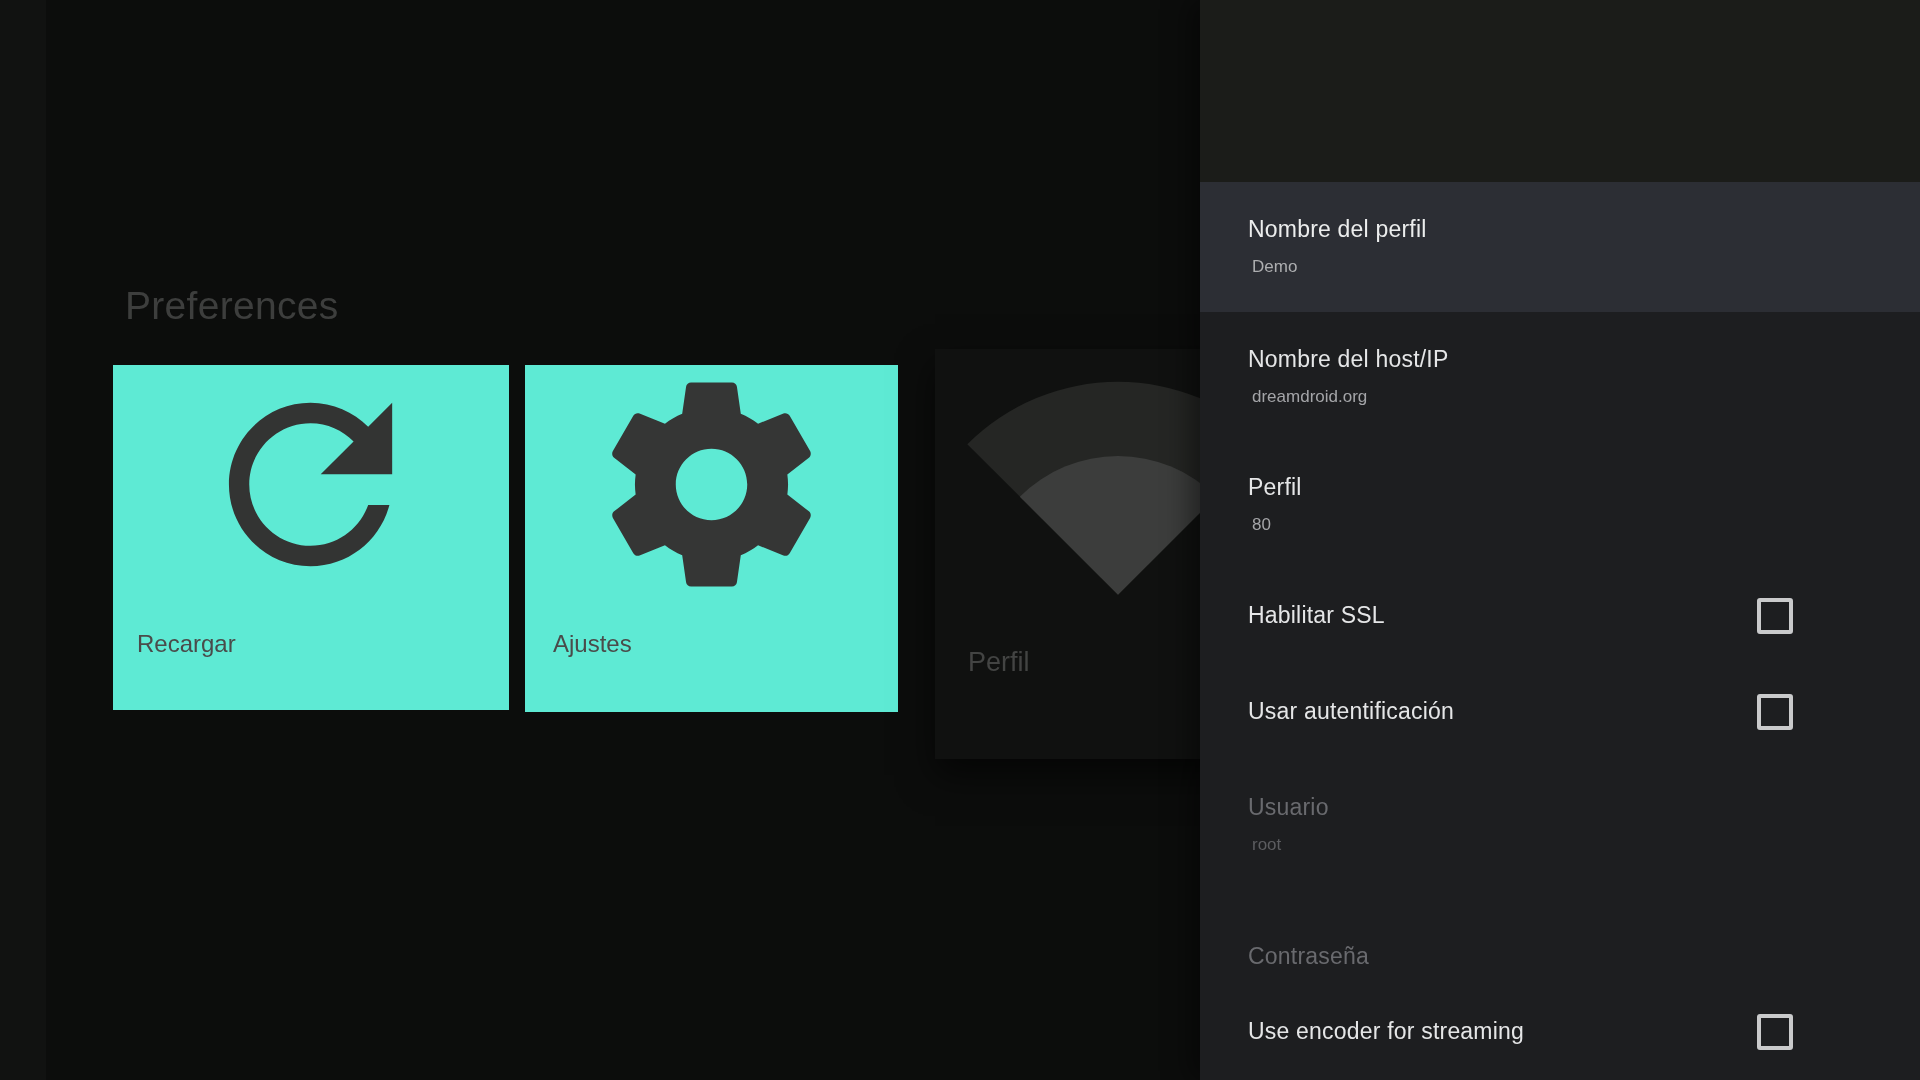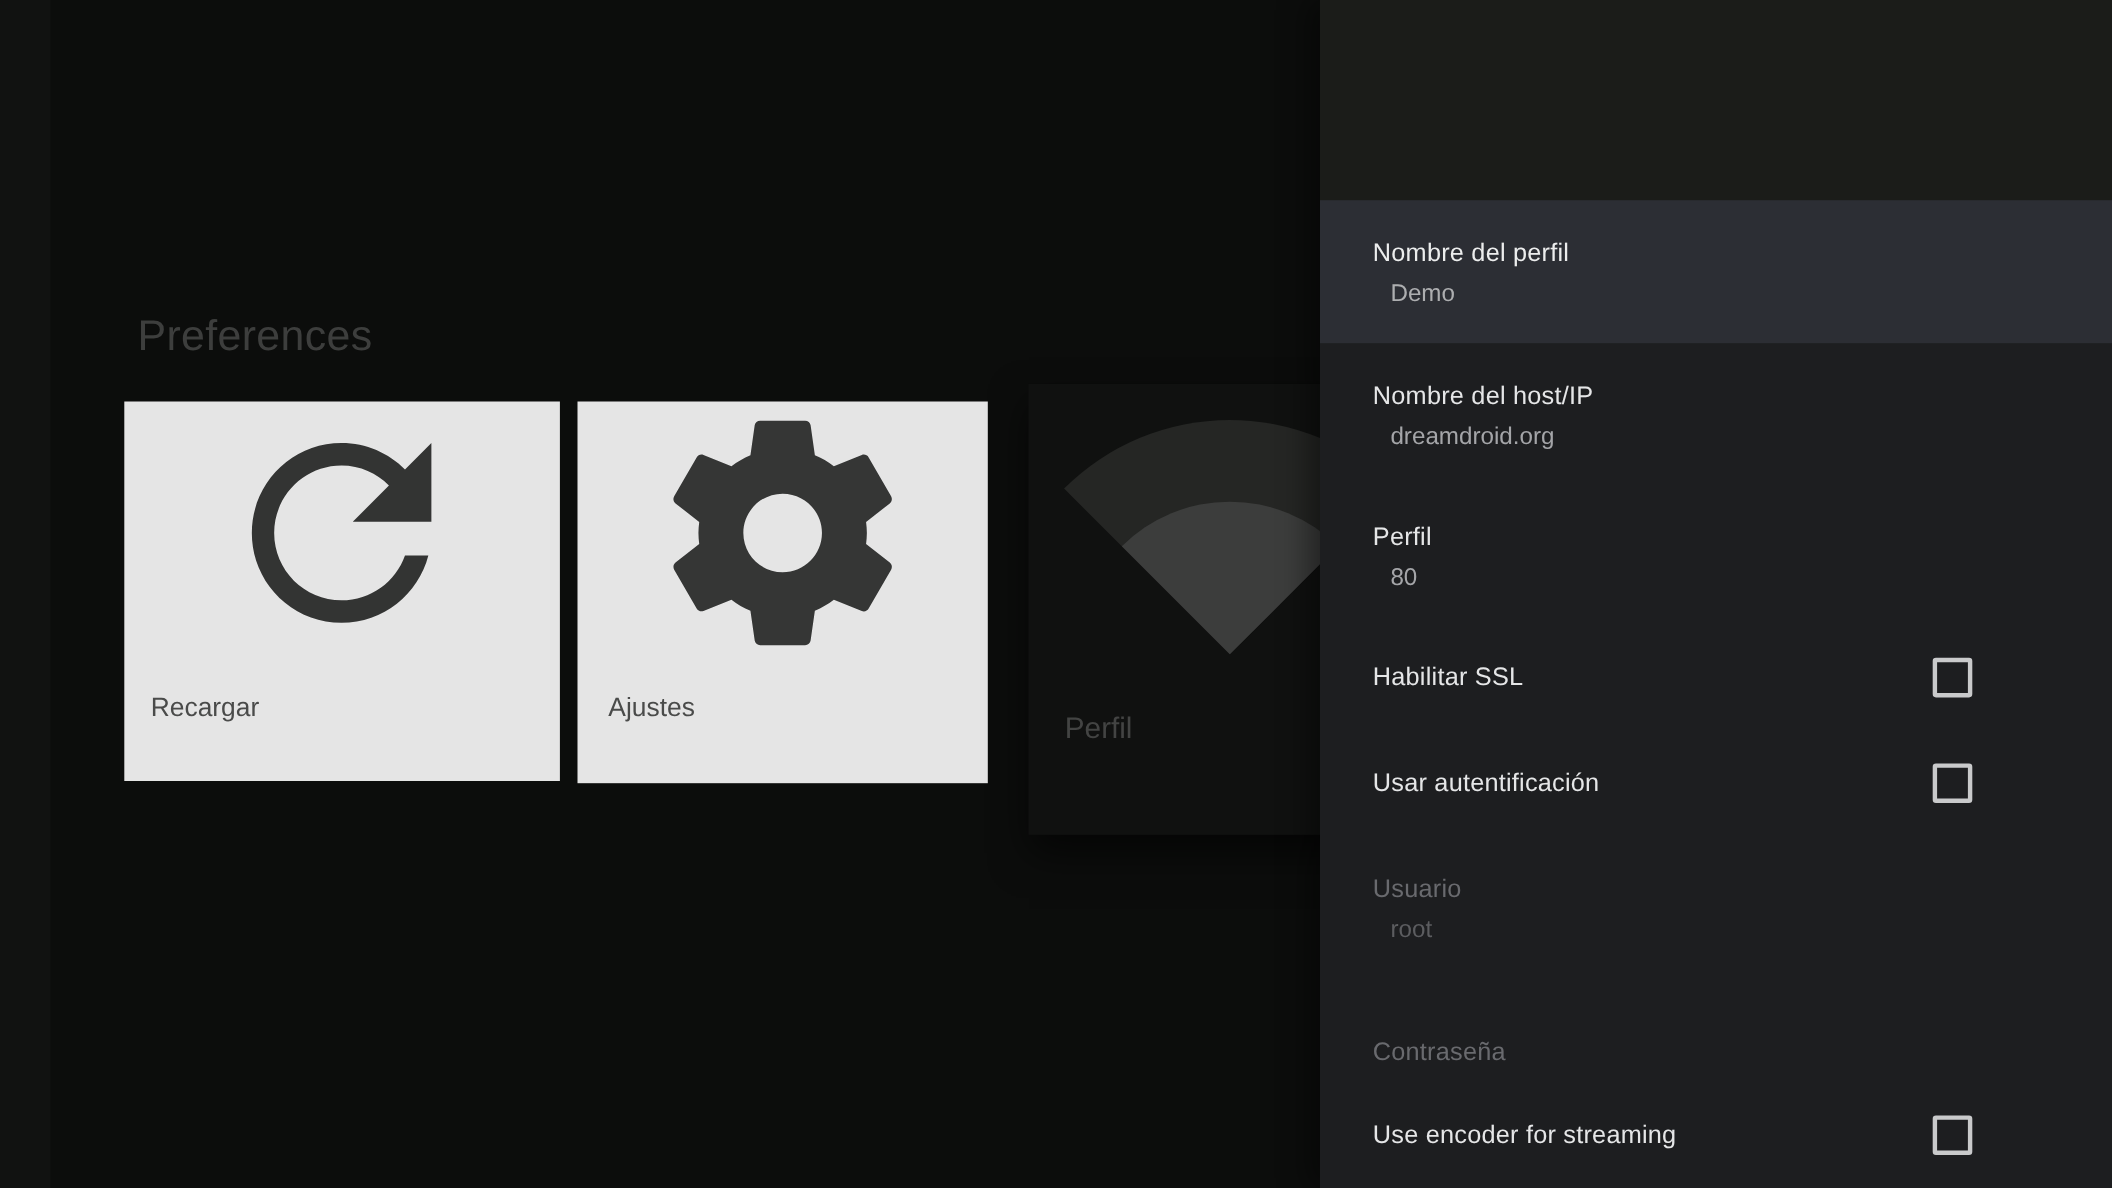--- a/index.html
+++ b/index.html
@@ -16,21 +16,21 @@
     position:absolute;left:0;top:0;width:46px;height:1080px;
     background:#111211;
   }
   .page-title{
     position:absolute;left:125px;top:288px;
     font-size:39px;line-height:36px;color:#3d3e3d;
     letter-spacing:.3px;
   }
   .card{
     position:absolute;
-    background:#e5e5e5;
+    background:#5eead4;
   }
   .card-recargar{left:113px;top:365px;width:396px;height:345px;}
   .card-ajustes{left:525px;top:365px;width:373px;height:347px;}
   .card-perfil{
     left:935px;top:349px;width:443px;height:410px;
     background:#101110;
     box-shadow:0 16px 34px rgba(0,0,0,.6);
     z-index:2;
     text-align:right;
   }
@@ -60,22 +60,22 @@
   }
   .prow.highlighted{background:#2c2e34;}
   .ptitle{
     position:absolute;left:48px;top:34px;
     font-size:23px;line-height:27px;color:#e5e6e7;
     letter-spacing:.2px;
     white-space:nowrap;
   }
   .prow.single .ptitle{top:34px;}
   .pvalue{
-    position:absolute;left:64px;top:74px;
-    font-size:22px;line-height:21px;color:#a4a5a8;
+    position:absolute;left:52px;top:74px;
+    font-size:17px;line-height:21px;color:#a4a5a8;
     white-space:nowrap;
   }
   .prow.highlighted .ptitle{color:#eceded;}
   .prow.highlighted .pvalue{color:#adaeb0;}
   .prow.disabled .ptitle{color:#696a6e;}
   .prow.disabled .pvalue{color:#5c5d60;}
   .checkbox{
     position:absolute;right:127px;top:30px;
     width:36px;height:36px;
     border:4px solid #c9cacb;border-radius:3px;

